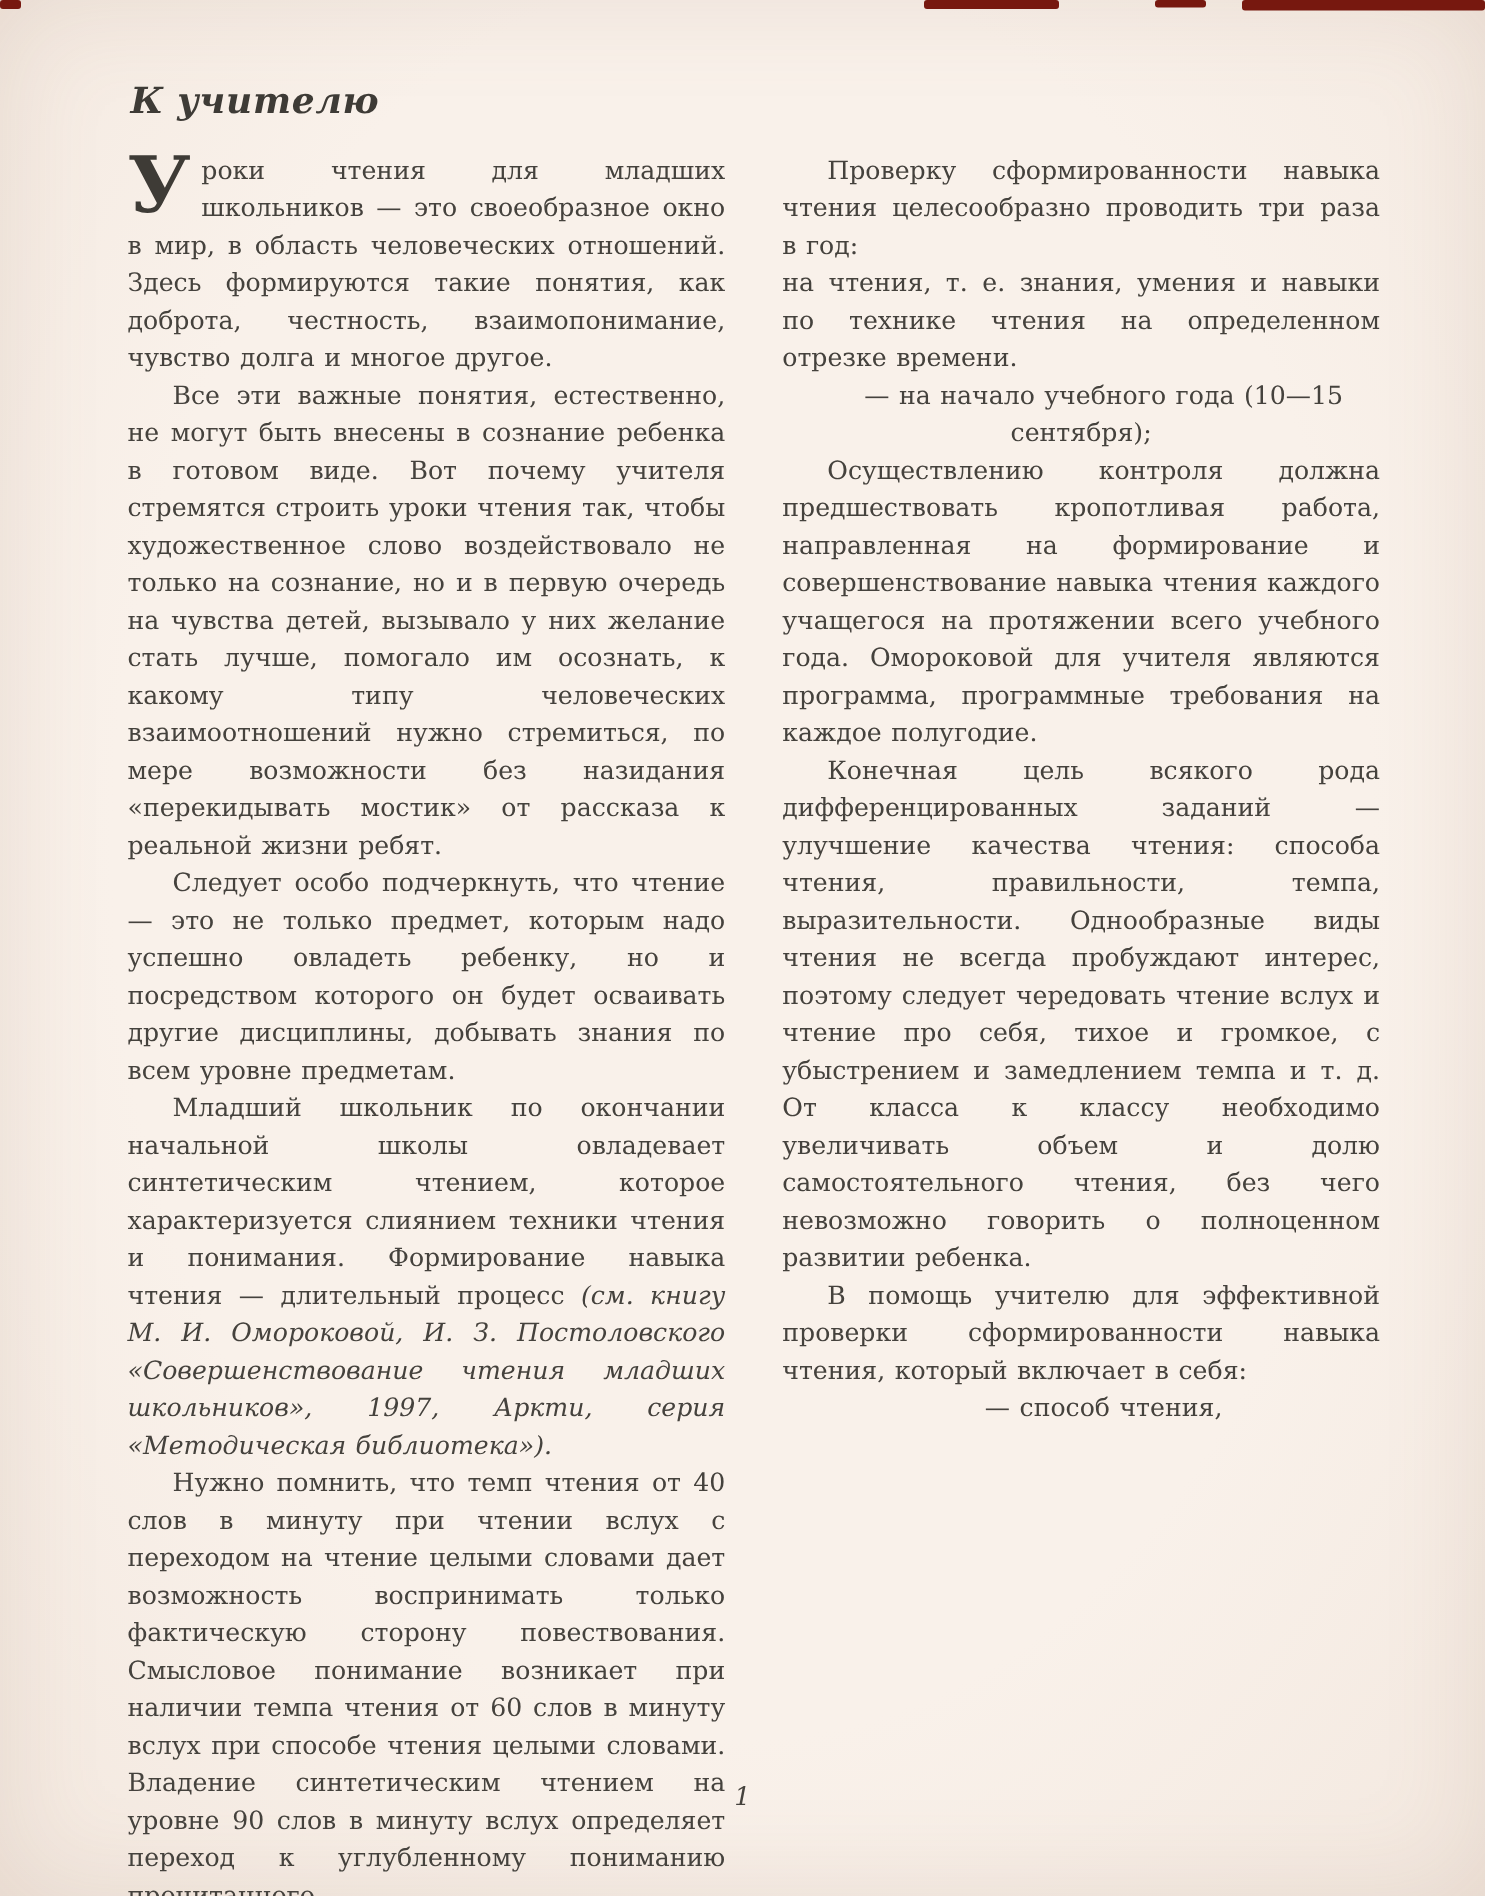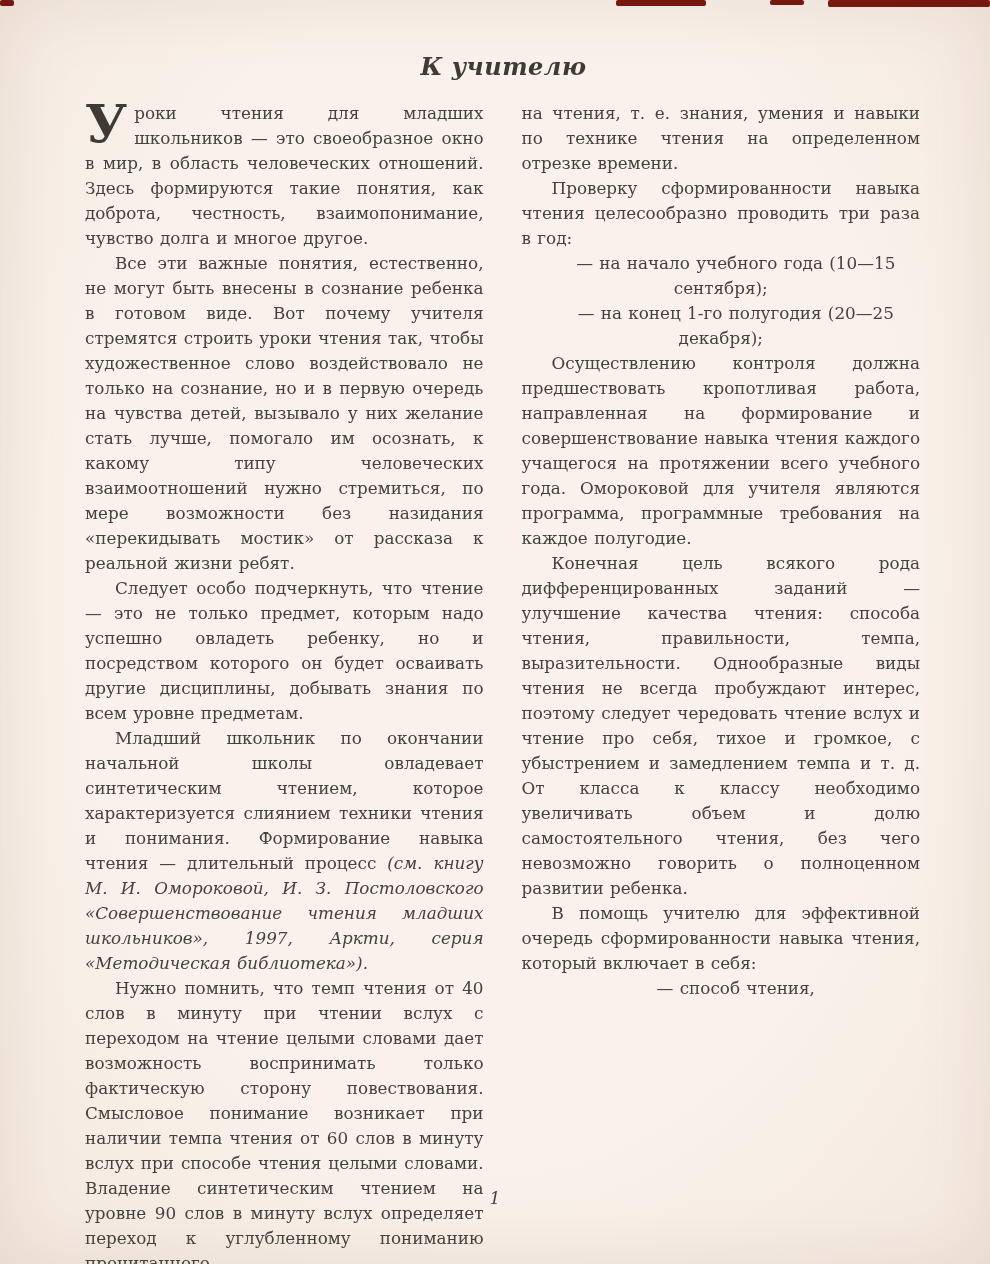--- a/index.html
+++ b/index.html
@@ -21,21 +21,20 @@
   .artifact-2{top:0;left:616px;width:90px;height:6px;}
   .artifact-3{top:0;left:770px;width:34px;height:5px;}
   .artifact-4{top:0;left:828px;width:162px;height:7px;}
   .heading{
     font-size:24px;
     font-style:italic;
     font-weight:bold;
     letter-spacing:0.5px;
     margin:0 0 20px 2px;
     color:#3e3b36;
-    text-align:center;
   }
   .columns{display:flex;gap:38px;}
   .col{flex:1;min-width:0;}
   .para{
     margin:0;
     font-size:16.8px;
     line-height:25px;
     text-align:justify;
     text-indent:30px;
     word-spacing:1px;
@@ -75,25 +74,24 @@
 
   <div class="columns">
     <div class="col">
         <p class="para lead"><span class="dropcap">У</span>роки чтения для младших школьников — это своеобразное окно в мир, в область человеческих отношений. Здесь формируются такие понятия, как доброта, честность, взаимопонимание, чувство долга и многое другое.</p>
         <p class="para para">Все эти важные понятия, естественно, не могут быть внесены в сознание ребенка в готовом виде. Вот почему учителя стремятся строить уроки чтения так, чтобы художественное слово воздействовало не только на сознание, но и в первую очередь на чувства детей, вызывало у них желание стать лучше, помогало им осознать, к какому типу человеческих взаимоотношений нужно стремиться, по мере возможности без назидания «перекидывать мостик» от рассказа к реальной жизни ребят.</p>
         <p class="para para">Следует особо подчеркнуть, что чтение — это не только предмет, которым надо успешно овладеть ребенку, но и посредством которого он будет осваивать другие дисциплины, добывать знания по всем уровне предметам.</p>
         <p class="para para">Младший школьник по окончании начальной школы овладевает синтетическим чтением, которое характеризуется слиянием техники чтения и понимания. Формирование навыка чтения — длительный процесс<em> (см. книгу М. И. Омороковой, И. З. Постоловского «Совершенствование чтения младших школьников», 1997, Аркти, серия «Методическая библиотека»).</em></p>
         <p class="para para">Нужно помнить, что темп чтения от 40 слов в минуту при чтении вслух с переходом на чтение целыми словами дает возможность воспринимать только фактическую сторону повествования. Смысловое понимание возникает при наличии темпа чтения от 60 слов в минуту вслух при способе чтения целыми словами. Владение синтетическим чтением на уровне 90 слов в минуту вслух определяет переход к углубленному пониманию прочитанного.</p>
       </div>
     <div class="col">
+        <p class="para para">Проверку сформированности навыка чтения целесообразно проводить три раза в год:</p>
         <p class="para cont">на чтения, т. е. знания, умения и навыки по технике чтения на определенном отрезке времени.</p>
-        <p class="para para">Проверку сформированности навыка чтения целесообразно проводить три раза в год:</p>
         <p class="para list">— на начало учебного года (10—15 сентября);</p>
-        <p class="para list">— на конец 1-го полугодия (20—25 декабря);</p>
         <p class="para para">Осуществлению контроля должна предшествовать кропотливая работа, направленная на формирование и совершенствование навыка чтения каждого учащегося на протяжении всего учебного года. Омороковой для учителя являются программа, программные требования на каждое полугодие.</p>
         <p class="para para">Конечная цель всякого рода дифференцированных заданий — улучшение качества чтения: способа чтения, правильности, темпа, выразительности. Однообразные виды чтения не всегда пробуждают интерес, поэтому следует чередовать чтение вслух и чтение про себя, тихое и громкое, с убыстрением и замедлением темпа и т. д. От класса к классу необходимо увеличивать объем и долю самостоятельного чтения, без чего невозможно говорить о полноценном развитии ребенка.</p>
-        <p class="para para">В помощь учителю для эффективной очередь сформированности навыка чтения, который включает в себя:</p>
+        <p class="para para">В помощь учителю для эффективной проверки сформированности навыка чтения, который включает в себя:</p>
         <p class="para list">— способ чтения,</p>
       </div>
   </div>
 
   <div class="page-number">1</div>
 </div>
 
 </body></html>

